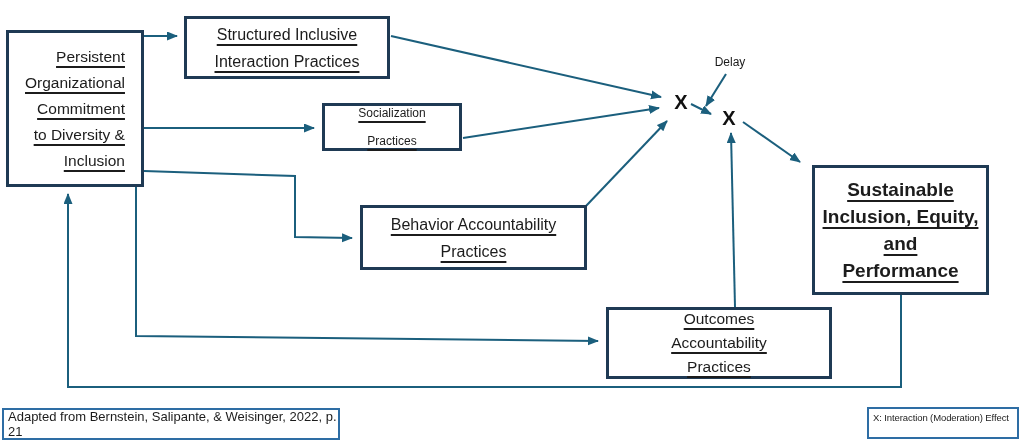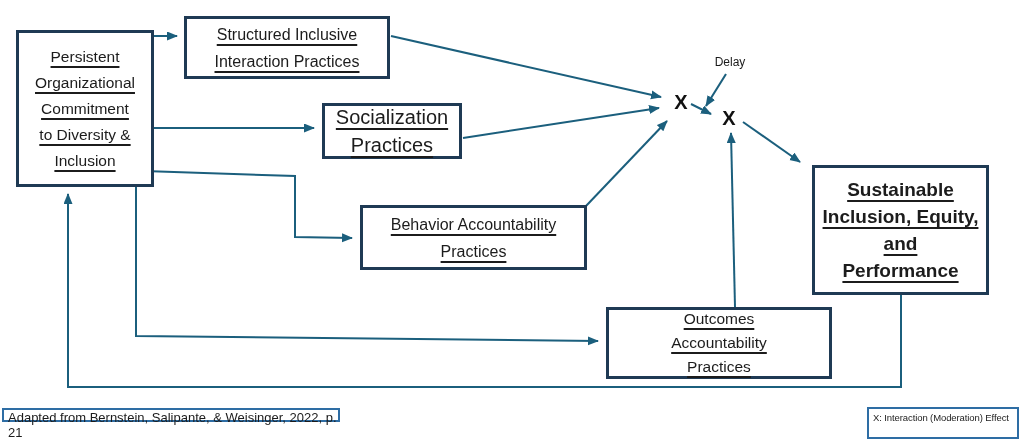--- a/index.html
+++ b/index.html
@@ -28,23 +28,23 @@
     border:3px solid var(--box-border);
     background:var(--bg);
     display:flex;align-items:center;justify-content:center;
     text-align:center;
     white-space:pre-line;
     text-decoration:underline;
     text-underline-offset:4px;
     text-decoration-thickness:1.5px;
     box-sizing:border-box;
   }
-  .node-commitment{left:16px;top:30px;width:138px;height:157px;font-size:15.5px;line-height:26px;}
+  .node-commitment{left:6px;top:30px;width:138px;height:157px;font-size:15.5px;line-height:26px;text-align:right;}
   .node-structured{left:184px;top:16px;width:206px;height:63px;font-size:16px;line-height:27px;}
-  .node-socialization{left:322px;top:103px;width:140px;height:56px;font-size:20px;line-height:28px;}
+  .node-socialization{left:322px;top:103px;width:140px;height:48px;font-size:12px;line-height:28px;}
   .node-behavior{left:360px;top:205px;width:227px;height:65px;font-size:16px;line-height:27px;text-align:center;}
   .node-outcomes{left:606px;top:307px;width:226px;height:72px;font-size:15.5px;line-height:24px;}
   .node-sustainable{left:812px;top:165px;width:177px;height:130px;font-size:19px;line-height:27px;font-weight:700;}
   .xmark{
     position:absolute;
     font-size:20px;font-weight:700;color:#111;
     transform:translate(-50%,-50%);
     line-height:1;
   }
   .x1{left:681px;top:102px;}
@@ -54,22 +54,22 @@
     transform:translate(-50%,-50%);
     font-size:12px;color:#1a1a1a;
   }
   .note{
     position:absolute;
     border:2px solid var(--note-border);
     background:var(--bg);
     box-sizing:border-box;
   }
   .note-caption{
-    left:2px;top:408px;width:338px;height:14px;
-    display:flex;align-items:flex-start;
+    left:2px;top:408px;width:338px;height:32px;
+    display:flex;align-items:center;
     padding-left:4px;
     font-size:13px;
   }
   .note-legend{
     left:867px;top:407px;width:152px;height:32px;
     padding:2px 0 0 4px;
     font-size:9.5px;line-height:13px;
     letter-spacing:-0.1px;
     white-space:nowrap;
   }

